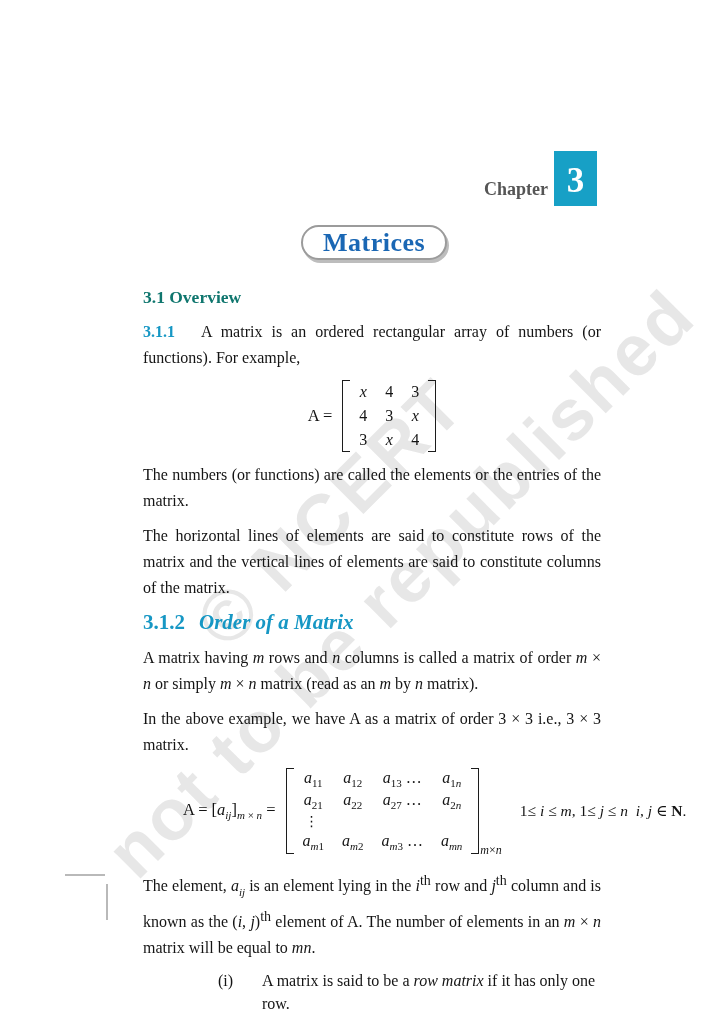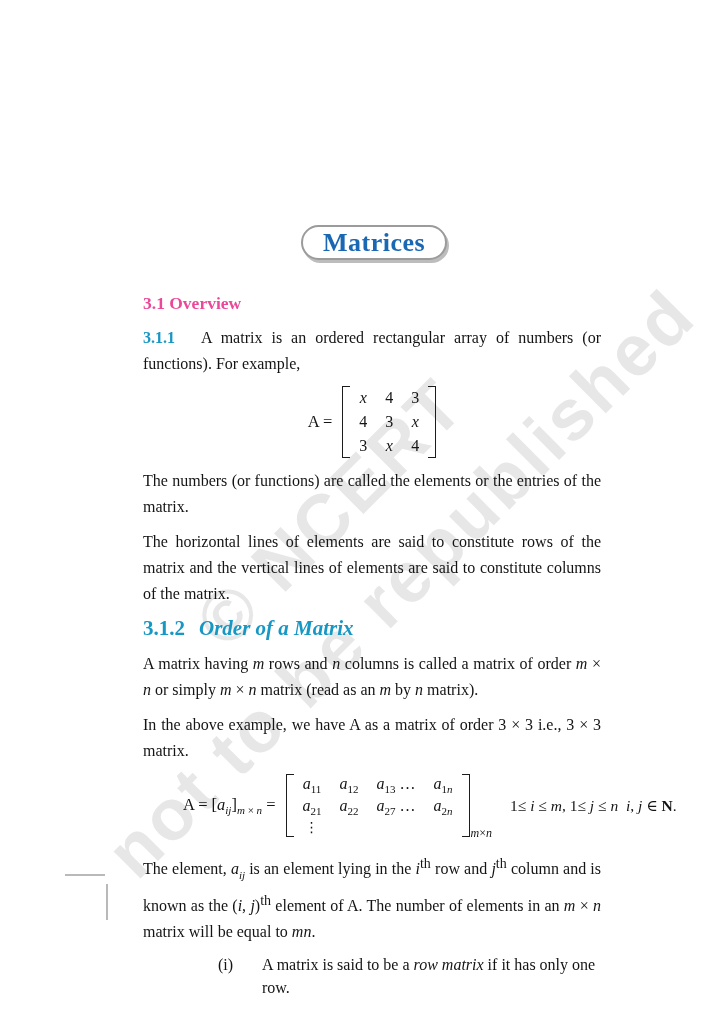--- a/index.html
+++ b/index.html
@@ -39,21 +39,21 @@
     display:flex; align-items:center; justify-content:center;
     background:#ffffff; border:2.5px solid #9b9b9b; border-radius:18px;
     box-shadow:2px 3px 0 0 #bdbdbd;
   }
   .title-pill span {
     color:#1a67b4; font-weight:bold; font-size:26px; letter-spacing:.5px;
   }
   
   .content { position:absolute; top:287px; left:143px; width:458px; z-index:1; }
   .content p { font-size:16px; line-height:26px; text-align:justify; margin-bottom:9px; }
-  h2.sec { color:#ec4899; font-size:17.5px; font-weight:bold; margin:6px 0 11px 0; }
+  h2.sec { color:#0f766e; font-size:17.5px; font-weight:bold; margin:0 0 11px 0; }
   h3.sec { color:#1697c4; font-size:21px; font-weight:bold; margin:4px 0 10px 0; }
   h3.sec em { margin-left:14px; }
   .secnum { color:#1697c4; font-weight:bold; }
   p.numbered .secnum { margin-right:26px; }
   
   .math-block { display:flex; align-items:center; justify-content:center; margin:8px 0 10px 0; }
   .math-block.gm { justify-content:flex-start; margin:10px 0 14px 0; padding-left:40px; }
   .mlhs { font-size:16.5px; margin-right:10px; white-space:nowrap; }
   .bmatrix { display:flex; align-items:stretch; }
   .brk { width:8px; border:1.8px solid #1c1c1c; }
@@ -77,20 +77,24 @@
 </head>
 <body>
 
 <div class="page">
 
   <div class="watermark">
     <div>© NCERT</div>
     <div>not to be republished</div>
   </div>
 
+  <div class="chapter-head">
+    <span class="chapter-label">Chapter</span>
+    <span class="chapter-box">3</span>
+  </div>
 
   <div class="title-pill">
     <span>Matrices</span>
   </div>
 
   <div class="content">
 
     <h2 class="sec">3.1 Overview</h2>
 
     <p class="numbered"><span class="secnum">3.1.1</span><span>A matrix is an ordered rectangular array of numbers (or functions). For example,</span></p>
@@ -150,20 +154,26 @@
             <td><i>a</i><sub>22</sub></td>
             <td><i>a</i><sub>27</sub> …</td>
             <td><i>a</i><sub>2<i>n</i></sub></td>
           </tr>
           <tr class="dots">
             <td>⋮</td>
             <td></td>
             <td></td>
             <td></td>
           </tr>
+          <tr>
+            <td><i>a</i><sub><i>m</i>1</sub></td>
+            <td><i>a</i><sub><i>m</i>2</sub></td>
+            <td><i>a</i><sub><i>m</i>3</sub> …</td>
+            <td><i>a</i><sub><i>mn</i></sub></td>
+          </tr>
         </tbody>
           </table>
         <span class="brk r"></span>
         <span class="order-sub"><i>m</i>×<i>n</i></span>
       </div>
       <span class="mcond">1≤ <i>i</i> ≤ <i>m</i>, 1≤ <i>j</i> ≤ <i>n</i>&nbsp;&nbsp;<i>i</i>, <i>j</i> ∈ <b>N</b>.</span>
     </div>
 
     <p>The element, <i>a</i><sub><i>ij</i></sub> is an element lying in the <i>i</i><sup>th</sup> row and <i>j</i><sup>th</sup> column and is known as the (<i>i</i>, <i>j</i>)<sup>th</sup> element of A. The number of elements in an <i>m</i> × <i>n</i> matrix will be equal to <i>mn</i>.</p>
 

